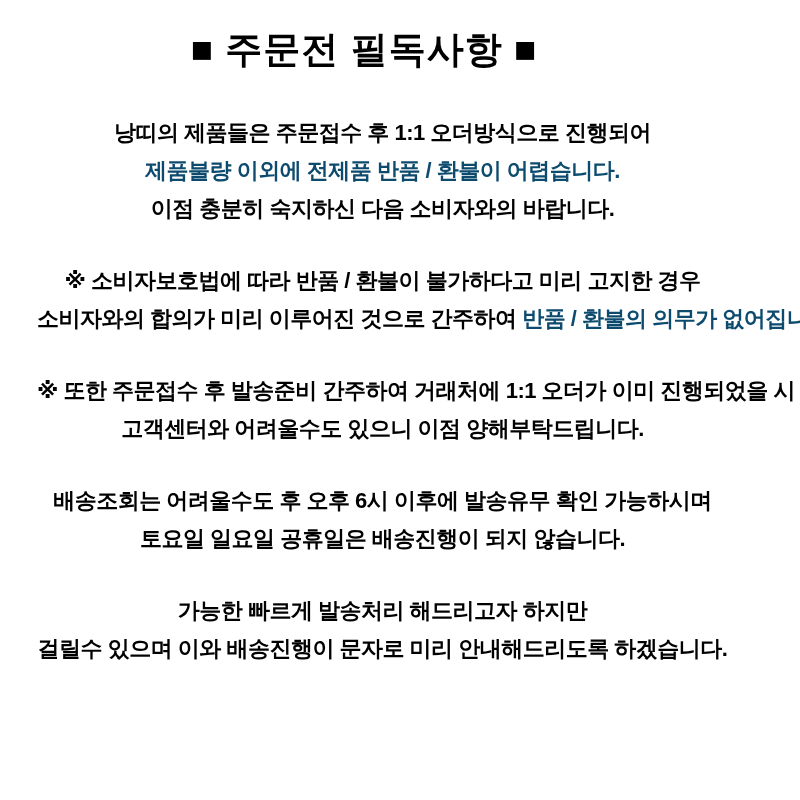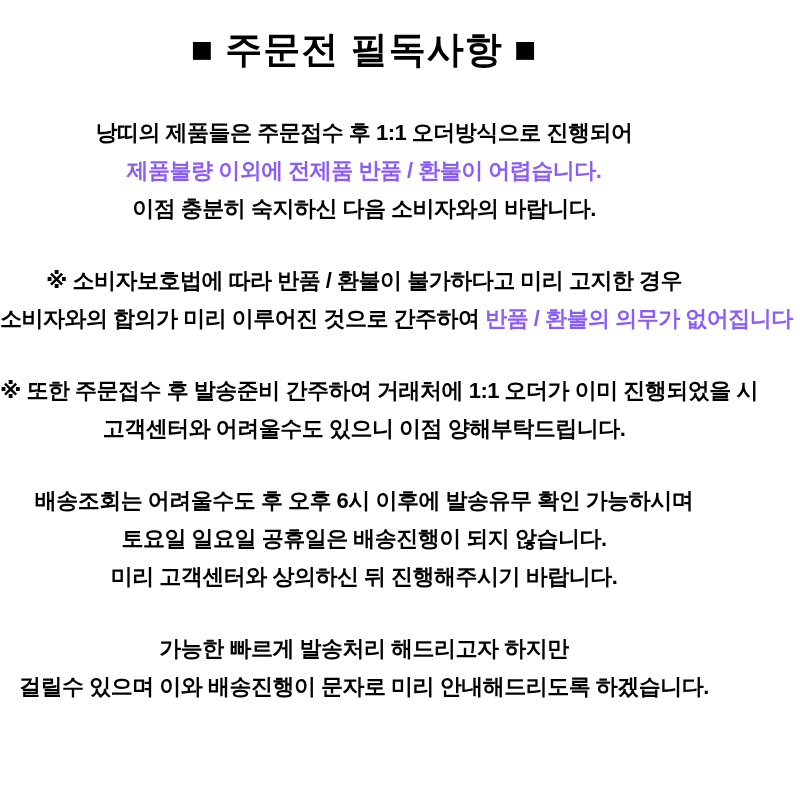--- a/index.html
+++ b/index.html
@@ -21,34 +21,35 @@
   }
   .title {
     margin: 0;
     padding-top: 26px;
     font-size: 37px;
     letter-spacing: 1px;
     line-height: 48px;
   }
   .para {
     margin-top: 34px;
+    padding-left: 37px;
   }
   .para-first {
     margin-top: 40px;
   }
   p.line {
     margin: 0;
     padding: 0;
     font-size: 22px;
     line-height: 38px;
     letter-spacing: -0.5px;
     white-space: nowrap;
   }
   .red {
-    color: #8b5cf6;
+    color: #0c4a6e;
   }
 </style>
 </head>
 <body>
 
 <div class="page">
 
   <h1 class="title">■ 주문전 필독사항 ■</h1>
 
   <div class="para para-first">
@@ -63,21 +64,20 @@
   </div>
 
   <div class="para">
     <p class="line">※ 또한 주문접수 후 발송준비 간주하여 거래처에 1:1 오더가 이미 진행되었을 시</p>
     <p class="line">고객센터와 어려울수도 있으니 이점 양해부탁드립니다.</p>
   </div>
 
   <div class="para">
     <p class="line">배송조회는 어려울수도 후 오후 6시 이후에 발송유무 확인 가능하시며</p>
     <p class="line">토요일 일요일 공휴일은 배송진행이 되지 않습니다.</p>
-    <p class="line">미리 고객센터와 상의하신 뒤 진행해주시기 바랍니다.</p>
   </div>
 
   <div class="para">
     <p class="line">가능한 빠르게 발송처리 해드리고자 하지만</p>
     <p class="line">걸릴수 있으며 이와 배송진행이 문자로 미리 안내해드리도록 하겠습니다.</p>
   </div>
 
 </div>
 
 </body></html>

